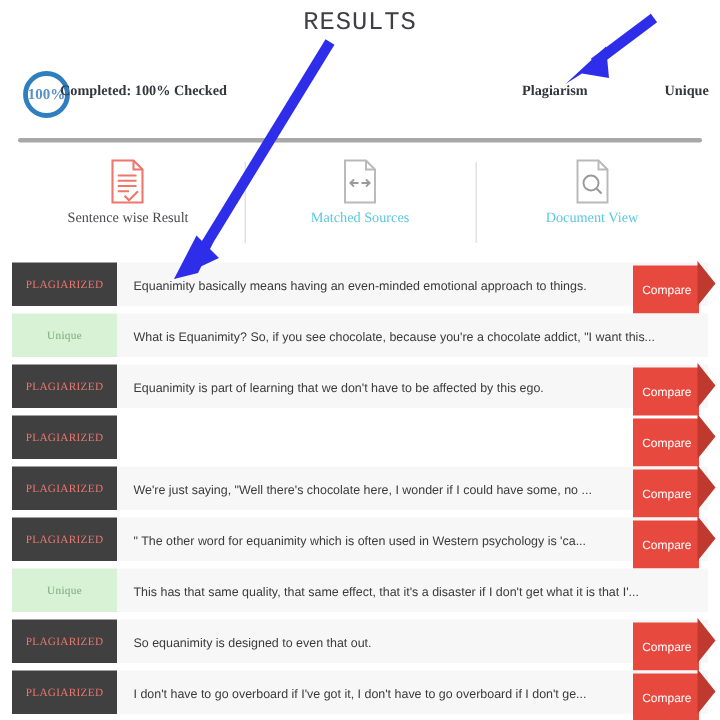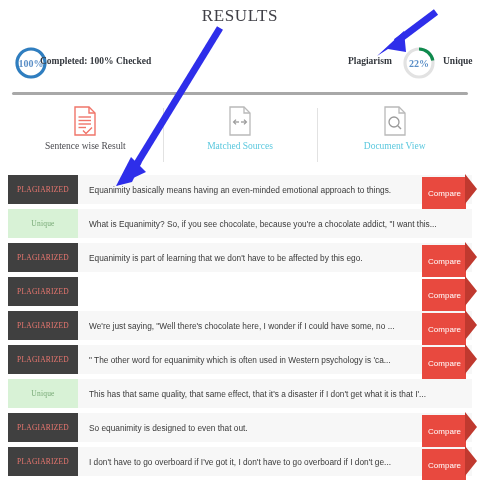--- a/index.html
+++ b/index.html
@@ -6,21 +6,21 @@
   body{
     width:480px;height:480px;overflow:hidden;
     background:#ffffff;
     font-family:"Liberation Sans", sans-serif;
     position:relative;
   }
   
   .page-title{
     position:absolute;top:6px;left:0;width:480px;
     text-align:center;
-    font-family:Liberation Serif, serif;
+    font-family:Liberation Mono, monospace;
     font-size:17px;color:#3f3f46;letter-spacing:.6px;
   }
   
   .summary{
     position:absolute;top:40px;left:0;width:480px;height:46px;
   }
   .gauge{
     position:absolute;width:34px;height:34px;border-radius:50%;
     display:flex;align-items:center;justify-content:center;
   }
@@ -116,27 +116,20 @@
     <svg width="34" height="34" viewBox="0 0 34 34">
       <circle cx="17" cy="17" r="14" fill="none" stroke="#e8e8e8" stroke-width="3.2"></circle>
       <circle cx="17" cy="17" r="14" fill="none" stroke="#2f7ec0" stroke-width="3.2" stroke-dasharray="87.9 87.9" stroke-dashoffset="0" transform="rotate(-90 17 17)" stroke-linecap="butt"></circle>
     </svg>
     <span class="pct">100%</span>
   </div>
   <div class="summary-label" style="left:40px;top:16px;">Completed: 100% Checked</div>
 
   <div class="summary-label" style="left:348px;top:16px;">Plagiarism</div>
 
-  <div class="gauge" style="left:402px;top:6px;">
-    <svg width="34" height="34" viewBox="0 0 34 34">
-      <circle cx="17" cy="17" r="14" fill="none" stroke="#e2e2e2" stroke-width="3.2"></circle>
-      <circle cx="17" cy="17" r="14" fill="none" stroke="#0f8a4d" stroke-width="3.2" stroke-dasharray="19.3 68.6" stroke-dashoffset="0" transform="rotate(-90 17 17)" stroke-linecap="butt"></circle>
-    </svg>
-    <span class="pct">22%</span>
-  </div>
   <div class="summary-label" style="left:443px;top:16px;">Unique</div>
 
 </div>
 
 <div class="divider"></div>
 
 <div class="tabs">
 
   <div class="tab">
     <span class="tab-icon">

